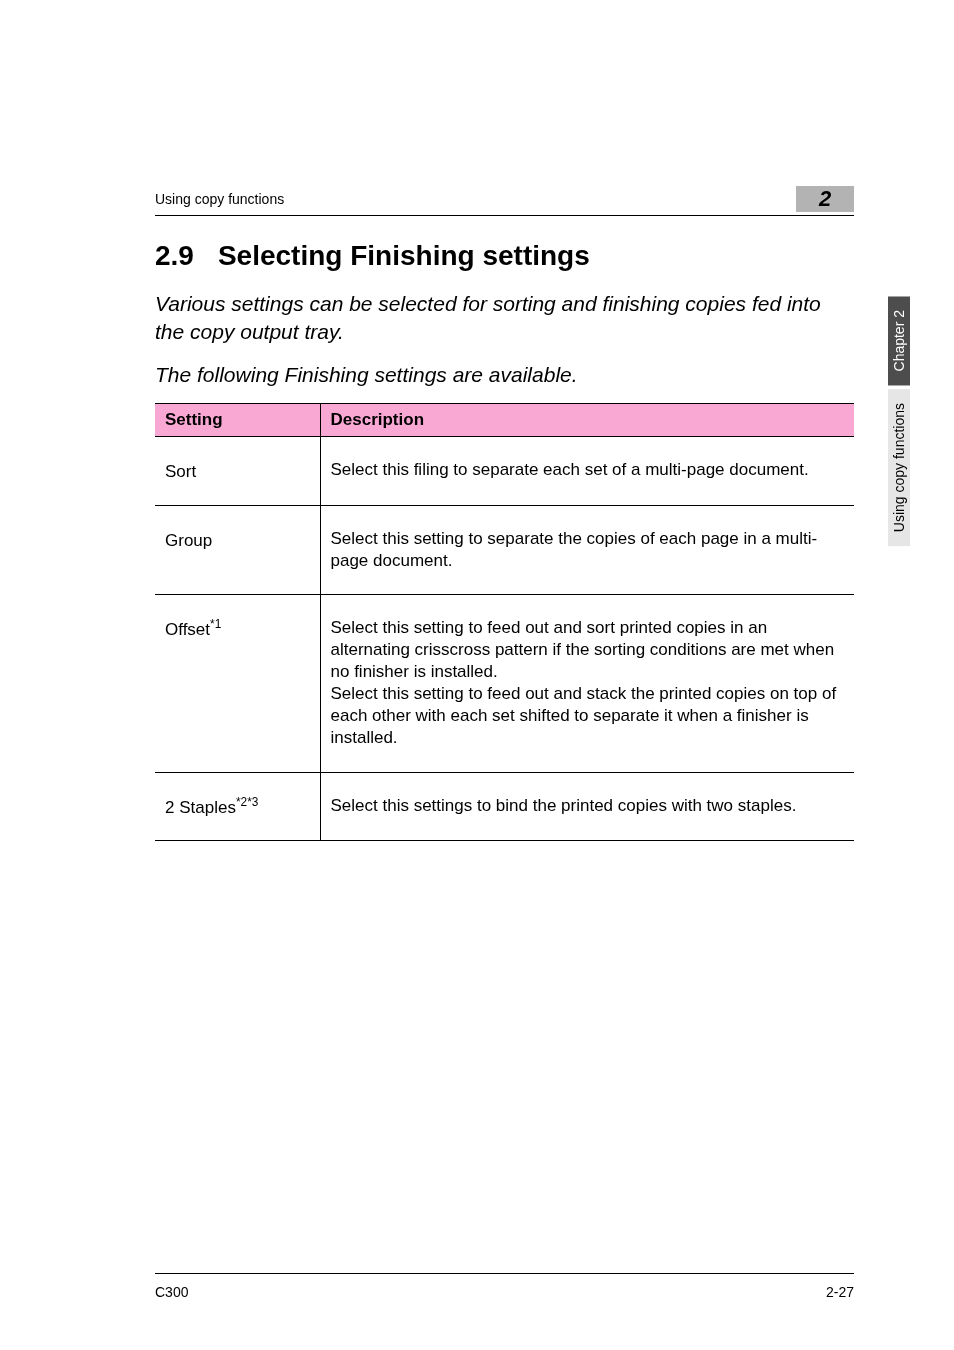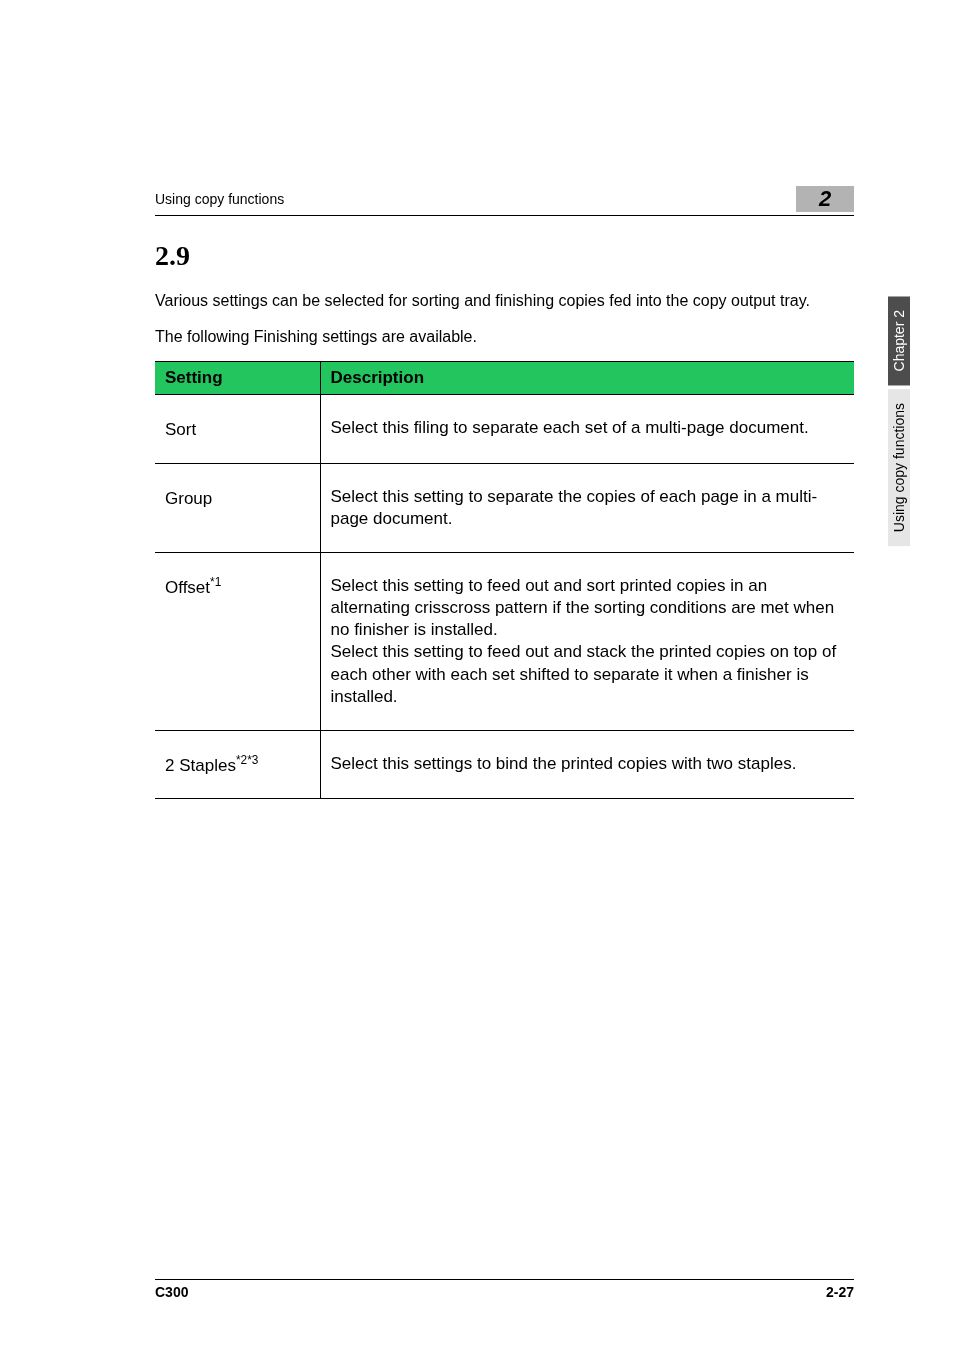--- a/index.html
+++ b/index.html
@@ -45,38 +45,38 @@
     }
     .section-title-row {
       display: flex;
       align-items: baseline;
       gap: 24px;
       margin-bottom: 18px;
     }
     .section-number {
       font-size: 28px;
       font-weight: bold;
-      font-family: Liberation Serif, serif;
     }
     .section-title {
       font-size: 28px;
       font-weight: bold;
     }
     .intro {
-      font-size: 16px;
+      font-size: 21px;
       line-height: 1.35;
       margin-bottom: 14px;
+      font-style: italic;
     }
     .table {
       width: 100%;
       border-collapse: collapse;
       margin-top: 14px;
     }
     .table th {
-      background: #22c55e;
+      background: #f9a8d4;
       text-align: left;
       font-size: 17px;
       font-weight: bold;
       padding: 6px 10px;
       border-top: 1.5px solid #000;
       border-bottom: 1px solid #000;
       vertical-align: top;
     }
     .table th + th,
     .table td + td {
@@ -122,35 +122,35 @@
     }
     .footer {
       position: absolute;
       bottom: 86px;
       left: 155px;
       right: 100px;
       border-top: 1px solid #000;
       display: flex;
       justify-content: space-between;
       font-size: 14px;
-      padding-top: 4px;
-      font-weight: bold;
+      padding-top: 10px;
     }
   </style>
 </head>
 <body>
 
 <div class="page">
   <div class="header-row">
     <span class="header-left">Using copy functions</span>
     <span class="header-right">2</span>
   </div>
 
   <div class="section-title-row">
     <span class="section-number">2.9</span>
+    <span class="section-title">Selecting Finishing settings</span>
   </div>
 
   <p class="intro">Various settings can be selected for sorting and finishing copies fed into the copy output tray.</p>
   <p class="intro">The following Finishing settings are available.</p>
 
   <table class="table">
     <thead>
       <tr>
         <th>Setting</th>
         <th>Description</th>

